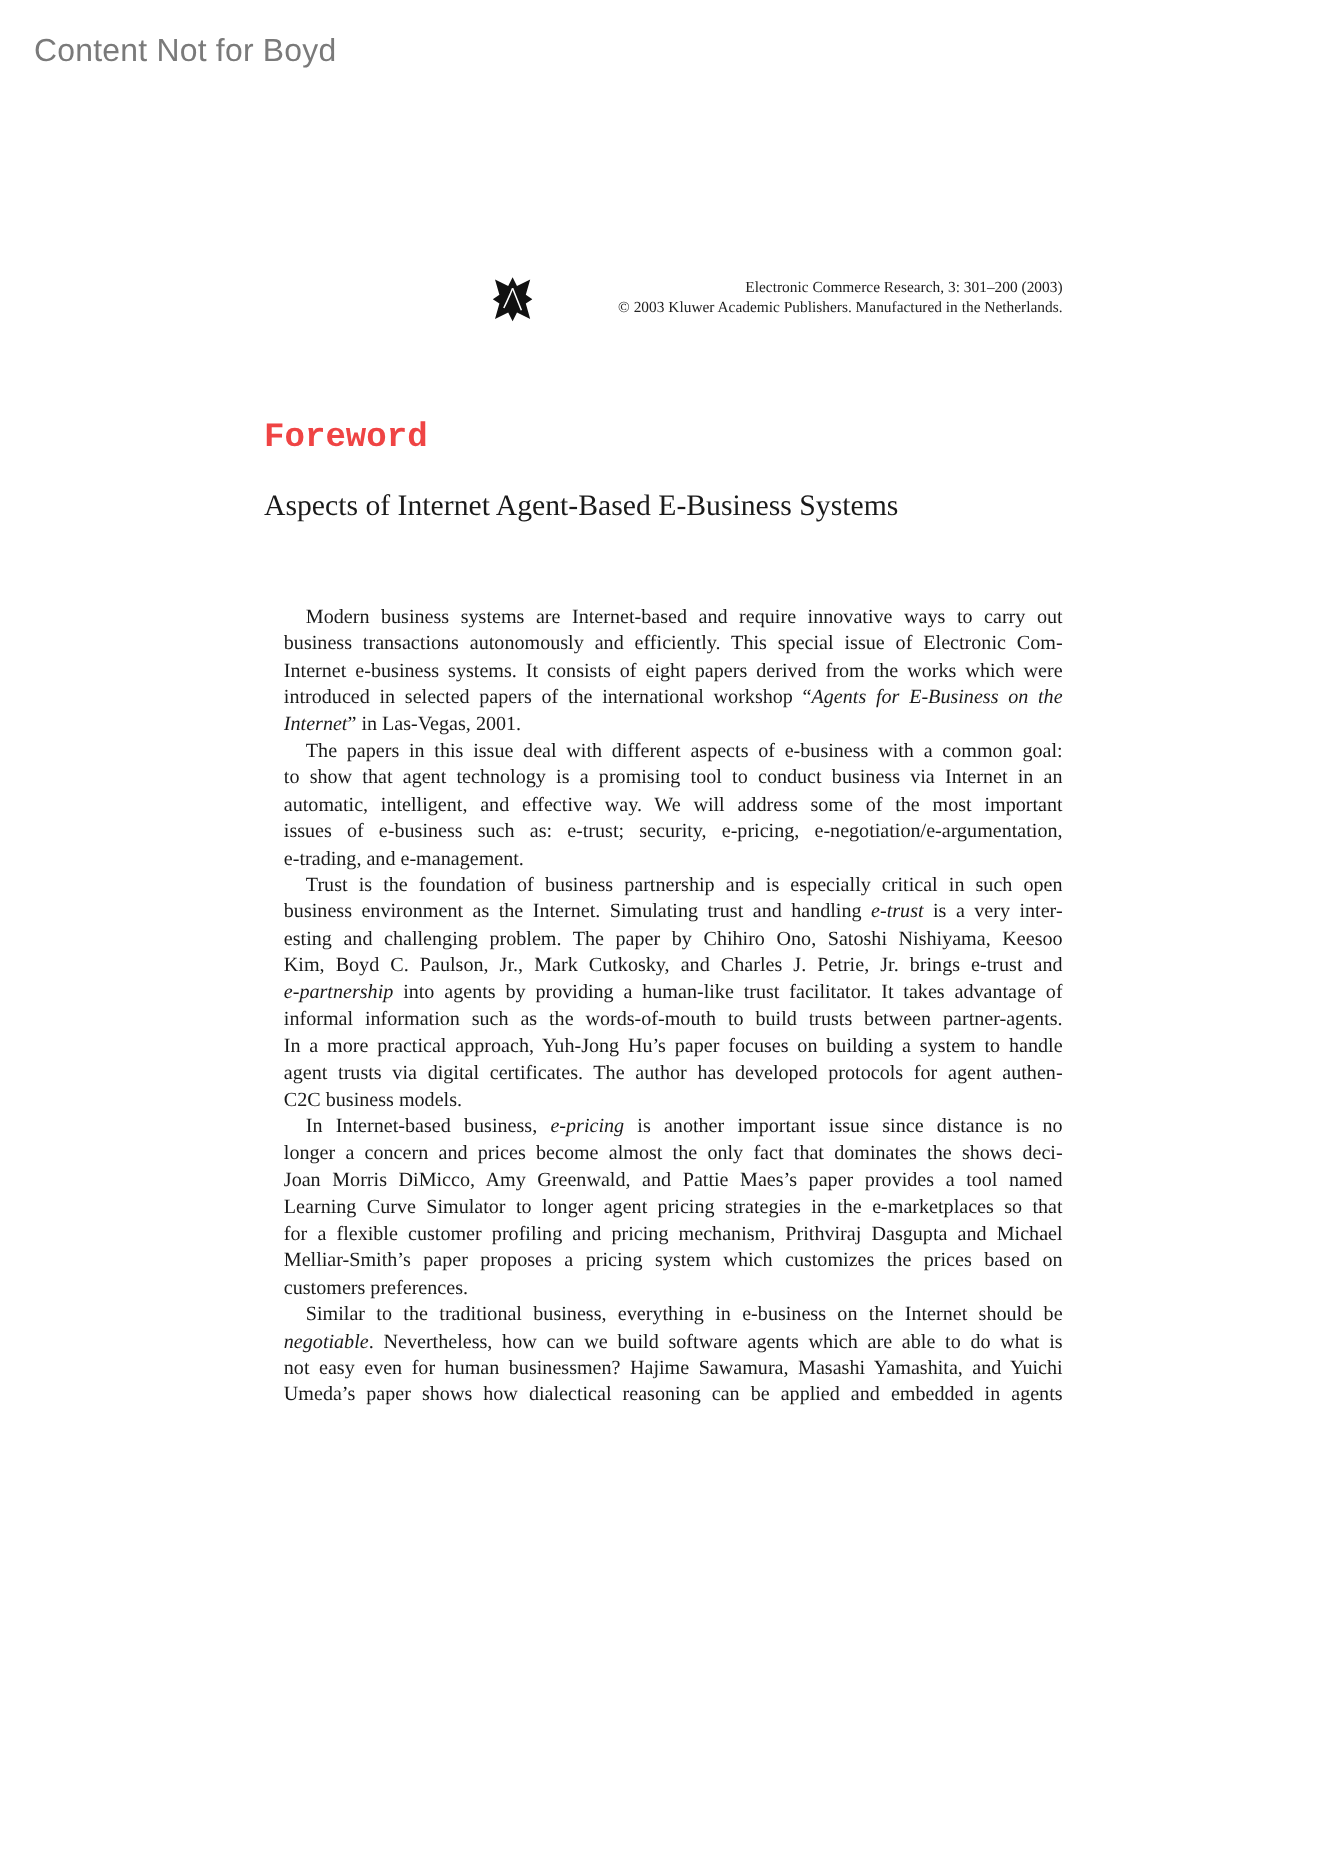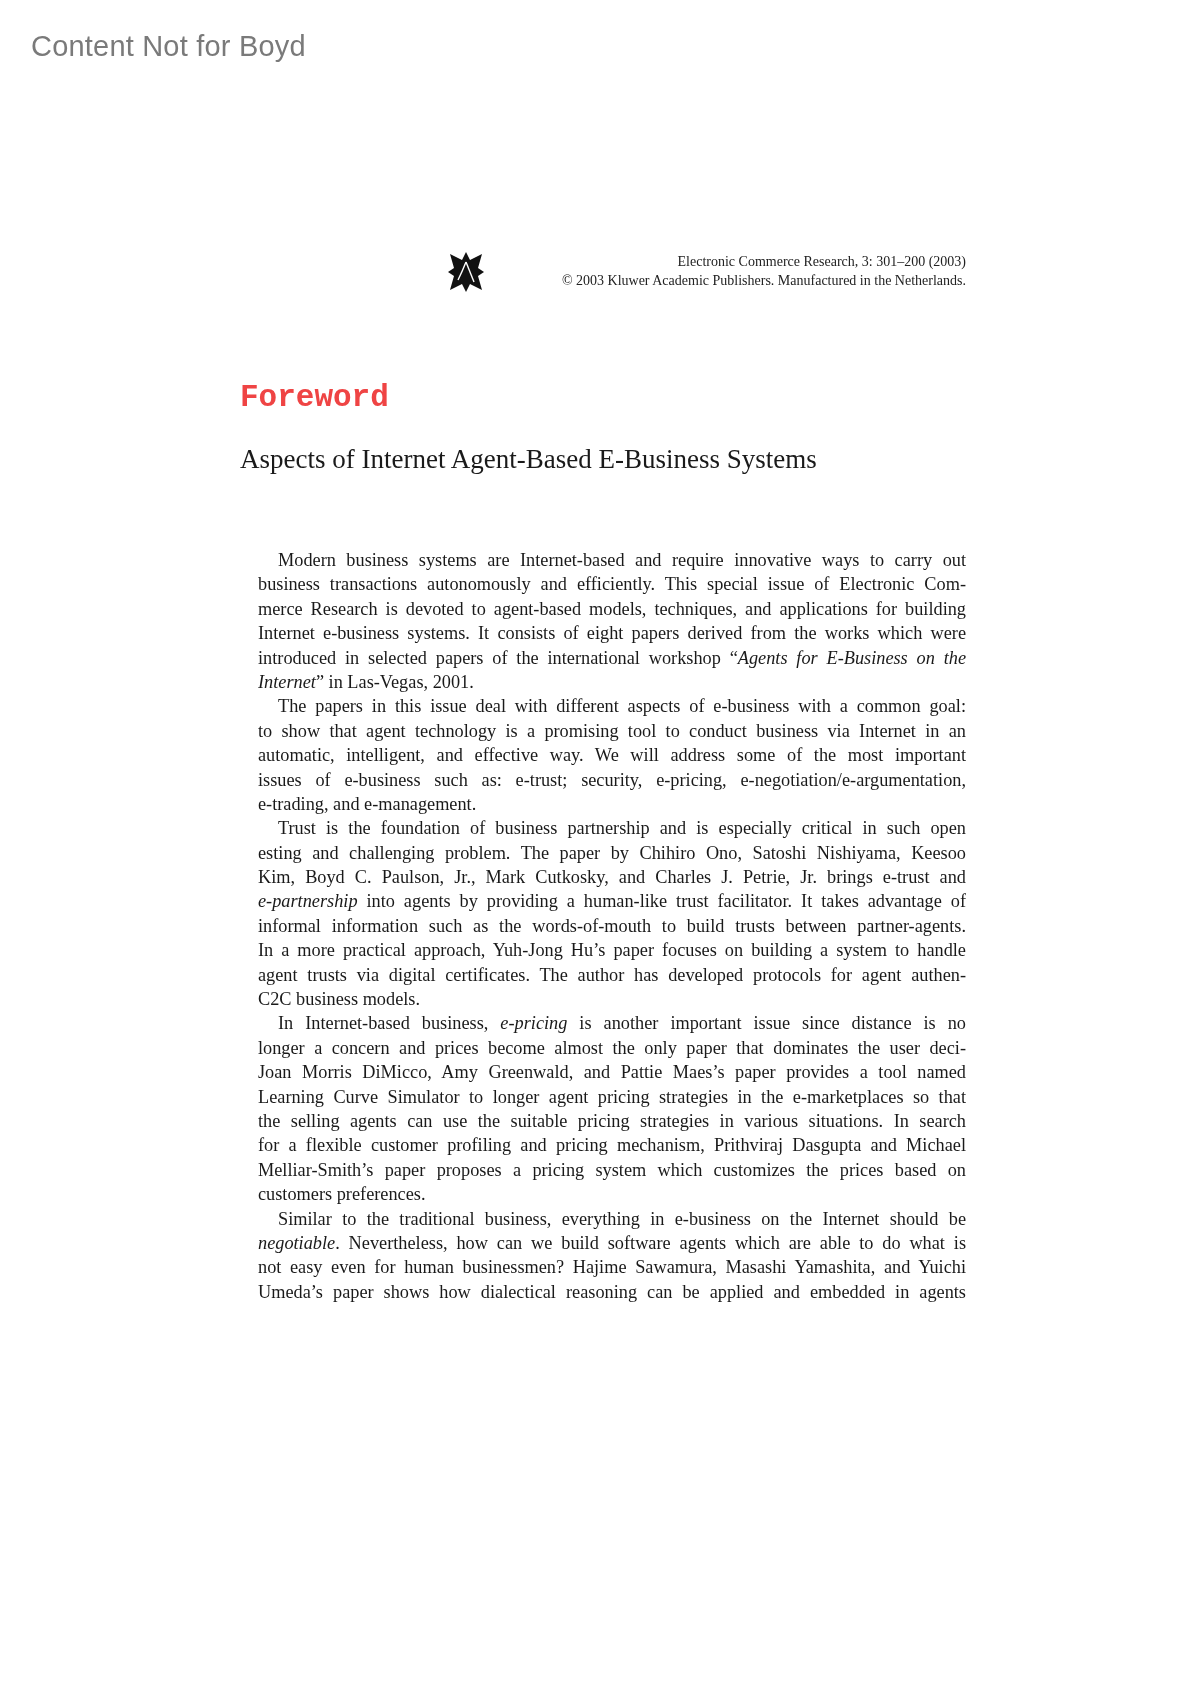--- a/index.html
+++ b/index.html
@@ -57,48 +57,47 @@
   <div class="journal-line l2">© 2003 Kluwer Academic Publishers. Manufactured in the Netherlands.</div>
 </div>
 
 <div class="foreword">Foreword</div>
 <div class="subtitle">Aspects of Internet Agent-Based E-Business Systems</div>
 
 <div class="body-text" id="article-body">
     <div>
       <div class="line indent">Modern business systems are Internet-based and require innovative ways to carry out</div>
       <div class="line">business transactions autonomously and efficiently. This special issue of Electronic Com-</div>
-      <div class="line">merce Research is devoted to agent-based models, techniques, and applications for building</div>
       <div class="line">Internet e-business systems. It consists of eight papers derived from the works which were</div>
       <div class="line"><span>introduced in selected papers of the international workshop “</span><span class="it">Agents for E-Business on the</span></div>
       <div class="line last"><span class="it">Internet</span><span>” in Las-Vegas, 2001.</span></div>
     </div>
     <div>
       <div class="line indent">The papers in this issue deal with different aspects of e-business with a common goal:</div>
       <div class="line">to show that agent technology is a promising tool to conduct business via Internet in an</div>
       <div class="line">automatic, intelligent, and effective way.  We will address some of the most important</div>
       <div class="line">issues of e-business such as:  e-trust; security, e-pricing, e-negotiation/e-argumentation,</div>
       <div class="line last">e-trading, and e-management.</div>
     </div>
     <div>
       <div class="line indent">Trust is the foundation of business partnership and is especially critical in such open</div>
+      <div class="line"><span>business environment as the Internet. Simulating trust and handling </span><span class="it">e-trust</span><span> is a very inter-</span></div>
       <div class="line">esting and challenging problem.  The paper by Chihiro Ono, Satoshi Nishiyama, Keesoo</div>
       <div class="line">Kim, Boyd C. Paulson, Jr., Mark Cutkosky, and Charles J. Petrie, Jr. brings e-trust and</div>
       <div class="line"><span class="it">e-partnership</span><span> into agents by providing a human-like trust facilitator. It takes advantage of</span></div>
       <div class="line">informal information such as the words-of-mouth to build trusts between partner-agents.</div>
       <div class="line">In a more practical approach, Yuh-Jong Hu’s paper focuses on building a system to handle</div>
       <div class="line">agent trusts via digital certificates.  The author has developed protocols for agent authen-</div>
       <div class="line last">C2C business models.</div>
     </div>
     <div>
       <div class="line indent"><span>In Internet-based business, </span><span class="it">e-pricing</span><span> is another important issue since distance is no</span></div>
-      <div class="line">longer a concern and prices become almost the only paper that dominates the user deci-</div>
+      <div class="line">longer a concern and prices become almost the only fact that dominates the shows deci-</div>
       <div class="line">Joan Morris DiMicco, Amy Greenwald, and Pattie Maes’s paper provides a tool named</div>
       <div class="line">Learning Curve Simulator to longer agent pricing strategies in the e-marketplaces so that</div>
-      <div class="line">the selling agents can use the suitable pricing strategies in various situations.  In search</div>
       <div class="line">for a flexible customer profiling and pricing mechanism, Prithviraj Dasgupta and Michael</div>
       <div class="line">Melliar-Smith’s paper proposes a pricing system which customizes the prices based on</div>
       <div class="line last">customers preferences.</div>
     </div>
     <div>
       <div class="line indent">Similar to the traditional business, everything in e-business on the Internet should be</div>
       <div class="line"><span class="it">negotiable</span><span>. Nevertheless, how can we build software agents which are able to do what is</span></div>
       <div class="line">not easy even for human businessmen? Hajime Sawamura, Masashi Yamashita, and Yuichi</div>
       <div class="line">Umeda’s paper shows how dialectical reasoning can be applied and embedded in agents</div>
     </div>

